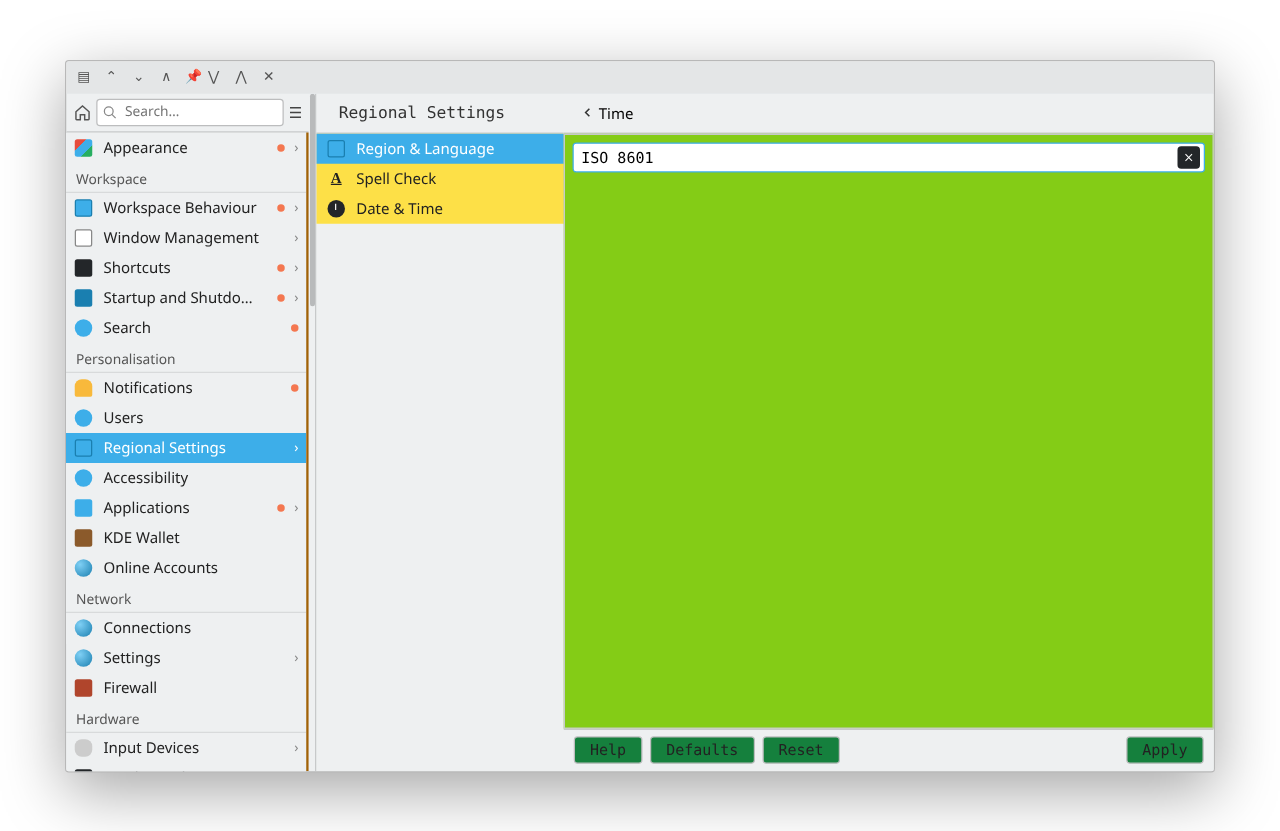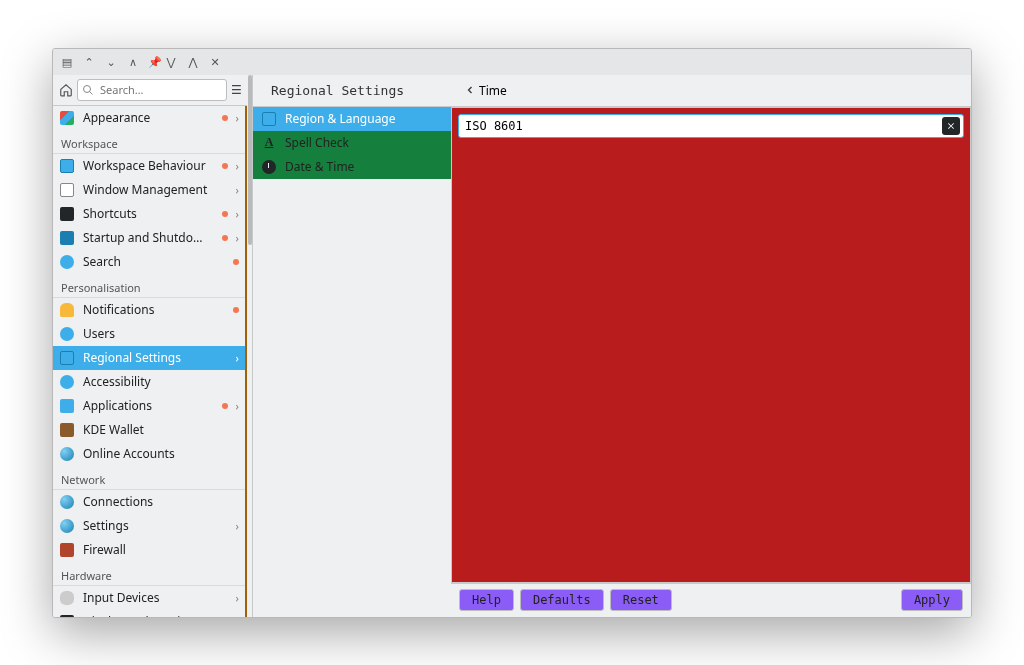--- a/index.html
+++ b/index.html
@@ -35,37 +35,37 @@
 .sb-icon { width:16px; height:16px; display:flex; align-items:center; justify-content:center; font-size:13px; }
 .sb-label { flex:1; font-size:12px; white-space:nowrap; overflow:hidden; text-overflow:ellipsis; }
 .dot { width:6px; height:6px; border-radius:50%; background:#f47750; }
 .chev { color:#888; font-size:11px; }
 
 
 .scrollhint { width:6px; background:#eef0f1; border-right:1px solid #c7c9ca; position:relative; }
 .scrollhint::after { content:""; position:absolute; top:0; left:1px; width:4px; height:170px; background:#b8babb; border-radius:3px; }
 
 
-.sidebar2 { width:224px; background:#15803d; border-right:1px solid #c7c9ca; font-family:monospace; }
+.sidebar2 { width:224px; background:#fde047; border-right:1px solid #c7c9ca; font-family:monospace; }
 .sb2-item { display:flex; align-items:center; height:24px; padding:0 8px; gap:8px; color:#222; }
 .sb2-item.selected { background:#3daee9; color:#fff; }
 
 
 .content { flex:1; display:flex; flex-direction:column; background:#eef0f1; }
 .content-header { height:32px; display:flex; align-items:center; padding:0 10px; border-bottom:1px solid #c7c9ca; font-family:monospace; font-size:13px; }
 .back-btn { width:18px; height:18px; display:flex; align-items:center; justify-content:center; color:#444; }
-.content-body { flex:1; background:#b91c1c; border:1px solid #c7c9ca; margin:0; padding:6px; display:flex; flex-direction:column; }
+.content-body { flex:1; background:#84cc16; border:1px solid #c7c9ca; margin:0; padding:6px; display:flex; flex-direction:column; }
 .search-field { position:relative; }
 .search-field input { width:100%; height:24px; border:1px solid #3daee9; border-radius:3px; padding:2px 26px 2px 6px; font-family:monospace; font-size:12px; background:#fff; outline:none; }
 .clear-btn { position:absolute; right:4px; top:3px; width:18px; height:18px; border-radius:3px; background:#232629; color:#fff; display:flex; align-items:center; justify-content:center; font-size:10px; }
 
 
 .footer { height:34px; display:flex; align-items:center; padding:0 8px; gap:6px; border-top:1px solid #c7c9ca; background:#eef0f1; }
 .footer .spacer { flex:1; }
-.btn { height:22px; padding:0 12px; border:1px solid #bcbdbe; background:#8b5cf6; border-radius:3px; font-family:monospace; font-size:12px; color:#222; display:flex; align-items:center; }
+.btn { height:22px; padding:0 12px; border:1px solid #bcbdbe; background:#15803d; border-radius:3px; font-family:monospace; font-size:12px; color:#222; display:flex; align-items:center; }
 
 
 .ico-sq { width:14px; height:14px; border-radius:2px; }
 .ico-appearance { background:linear-gradient(135deg,#e74c3c 0 33%,#3daee9 33% 66%,#27ae60 66%); }
 .ico-monitor { background:#3daee9; border:1px solid #1a7fb0; }
 .ico-blue { background:#3daee9; }
 .ico-black { background:#232629; }
 .ico-globe { width:14px; height:14px; border-radius:50%; background:radial-gradient(circle at 30% 30%,#7fd0f5,#1a7fb0); }
 .ico-orange { background:#f8b93b; }
 .ico-firewall { background:#b0452c; }

